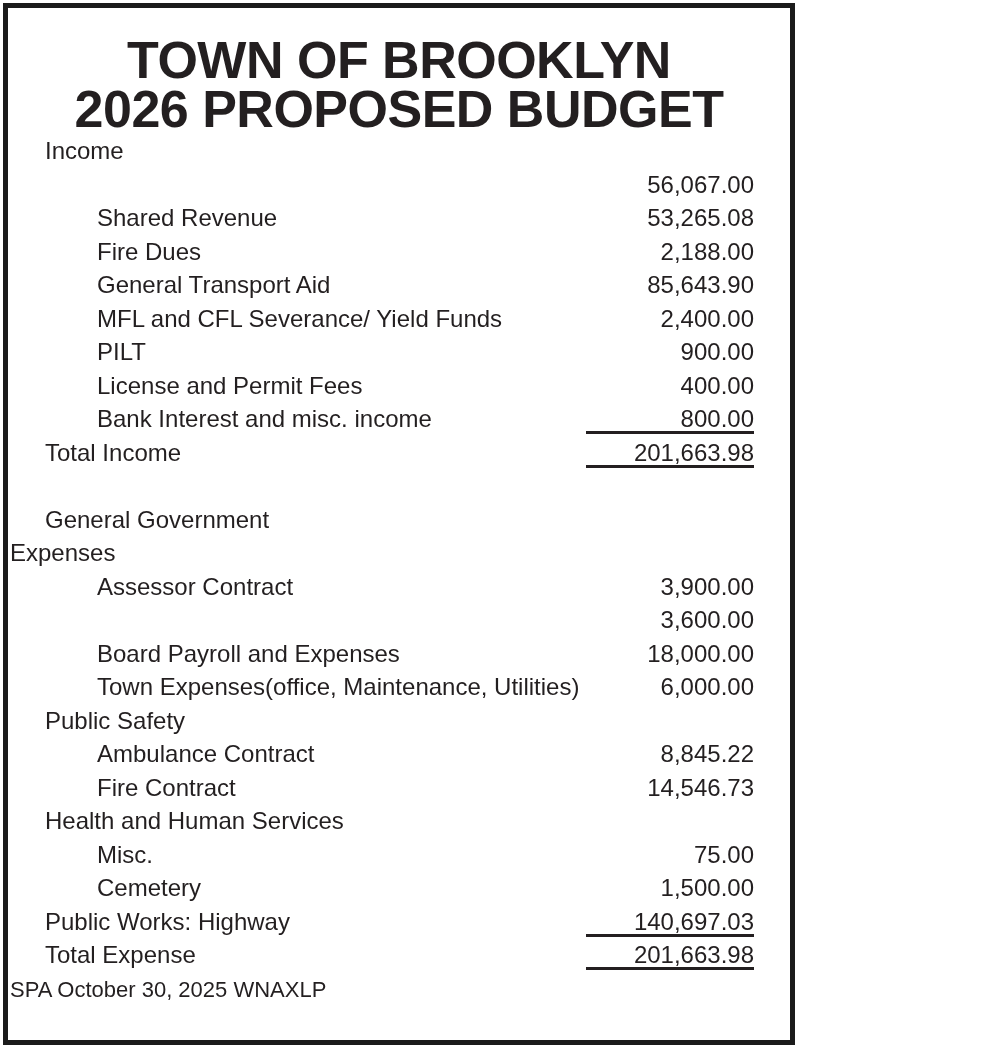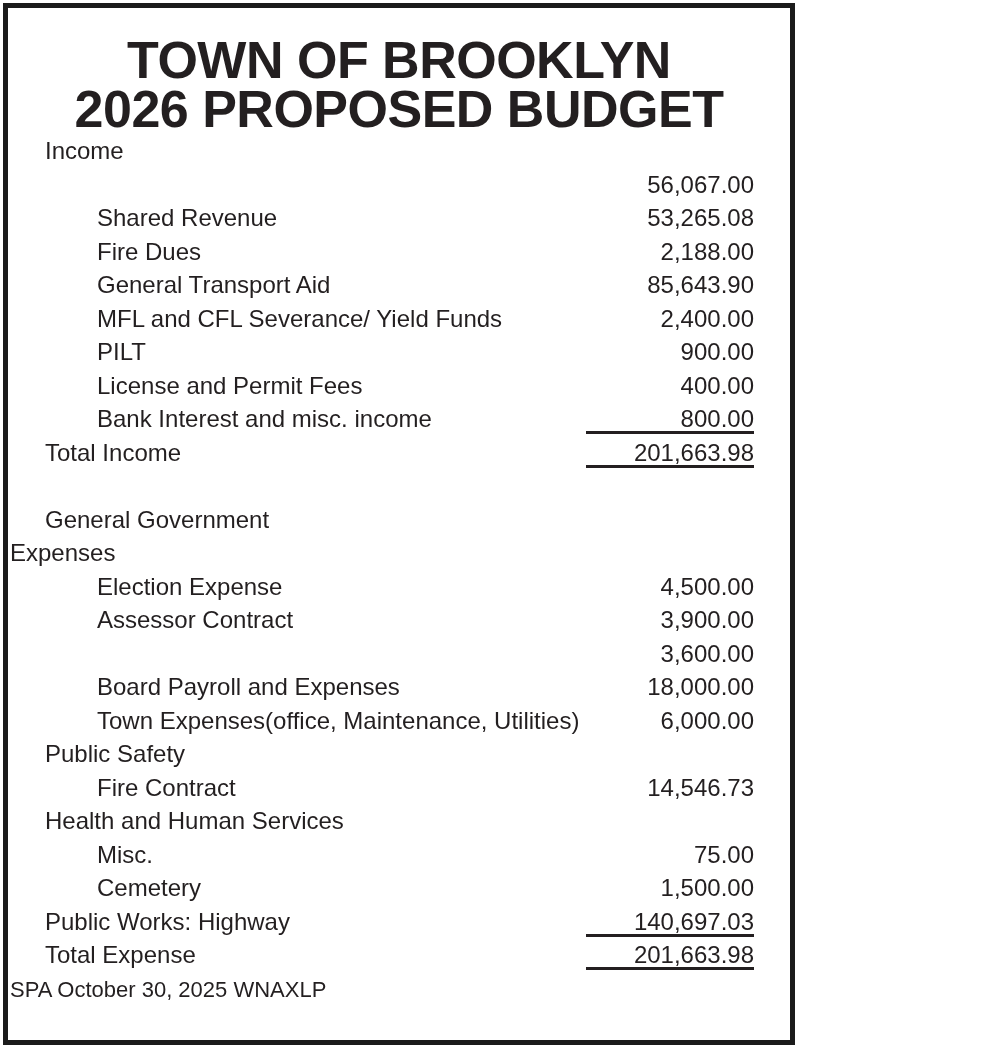--- a/index.html
+++ b/index.html
@@ -118,41 +118,41 @@
     <div class="row spacer"></div>
 
     <div class="row i1">
       <span class="label">General Government</span>
     </div>
 
     <div class="row i0">
       <span class="label">Expenses</span>
     </div>
     <div class="row i2">
-      <span class="label">Election Expense</span>
-      <span class="amount">4,500.00</span>
-    </div>
-    <div class="row i2">
       <span class="label">Assessor Contract</span>
       <span class="amount">3,900.00</span>
     </div>
     <div class="row i2">
       <span class="amount">3,600.00</span>
     </div>
     <div class="row i2">
       <span class="label">Board Payroll and Expenses</span>
       <span class="amount">18,000.00</span>
     </div>
     <div class="row i2">
       <span class="label">Town Expenses(office, Maintenance, Utilities)</span>
       <span class="amount">6,000.00</span>
     </div>
 
     <div class="row i1">
       <span class="label">Public Safety</span>
+    </div>
+    <div class="row i2">
+      <span class="label">Ambulance Contract</span>
+      <span class="amount">8,845.22</span>
     </div>
     <div class="row i2">
       <span class="label">Fire Contract</span>
       <span class="amount">14,546.73</span>
     </div>
 
     <div class="row i1">
       <span class="label">Health and Human Services</span>
     </div>
     <div class="row i2">

